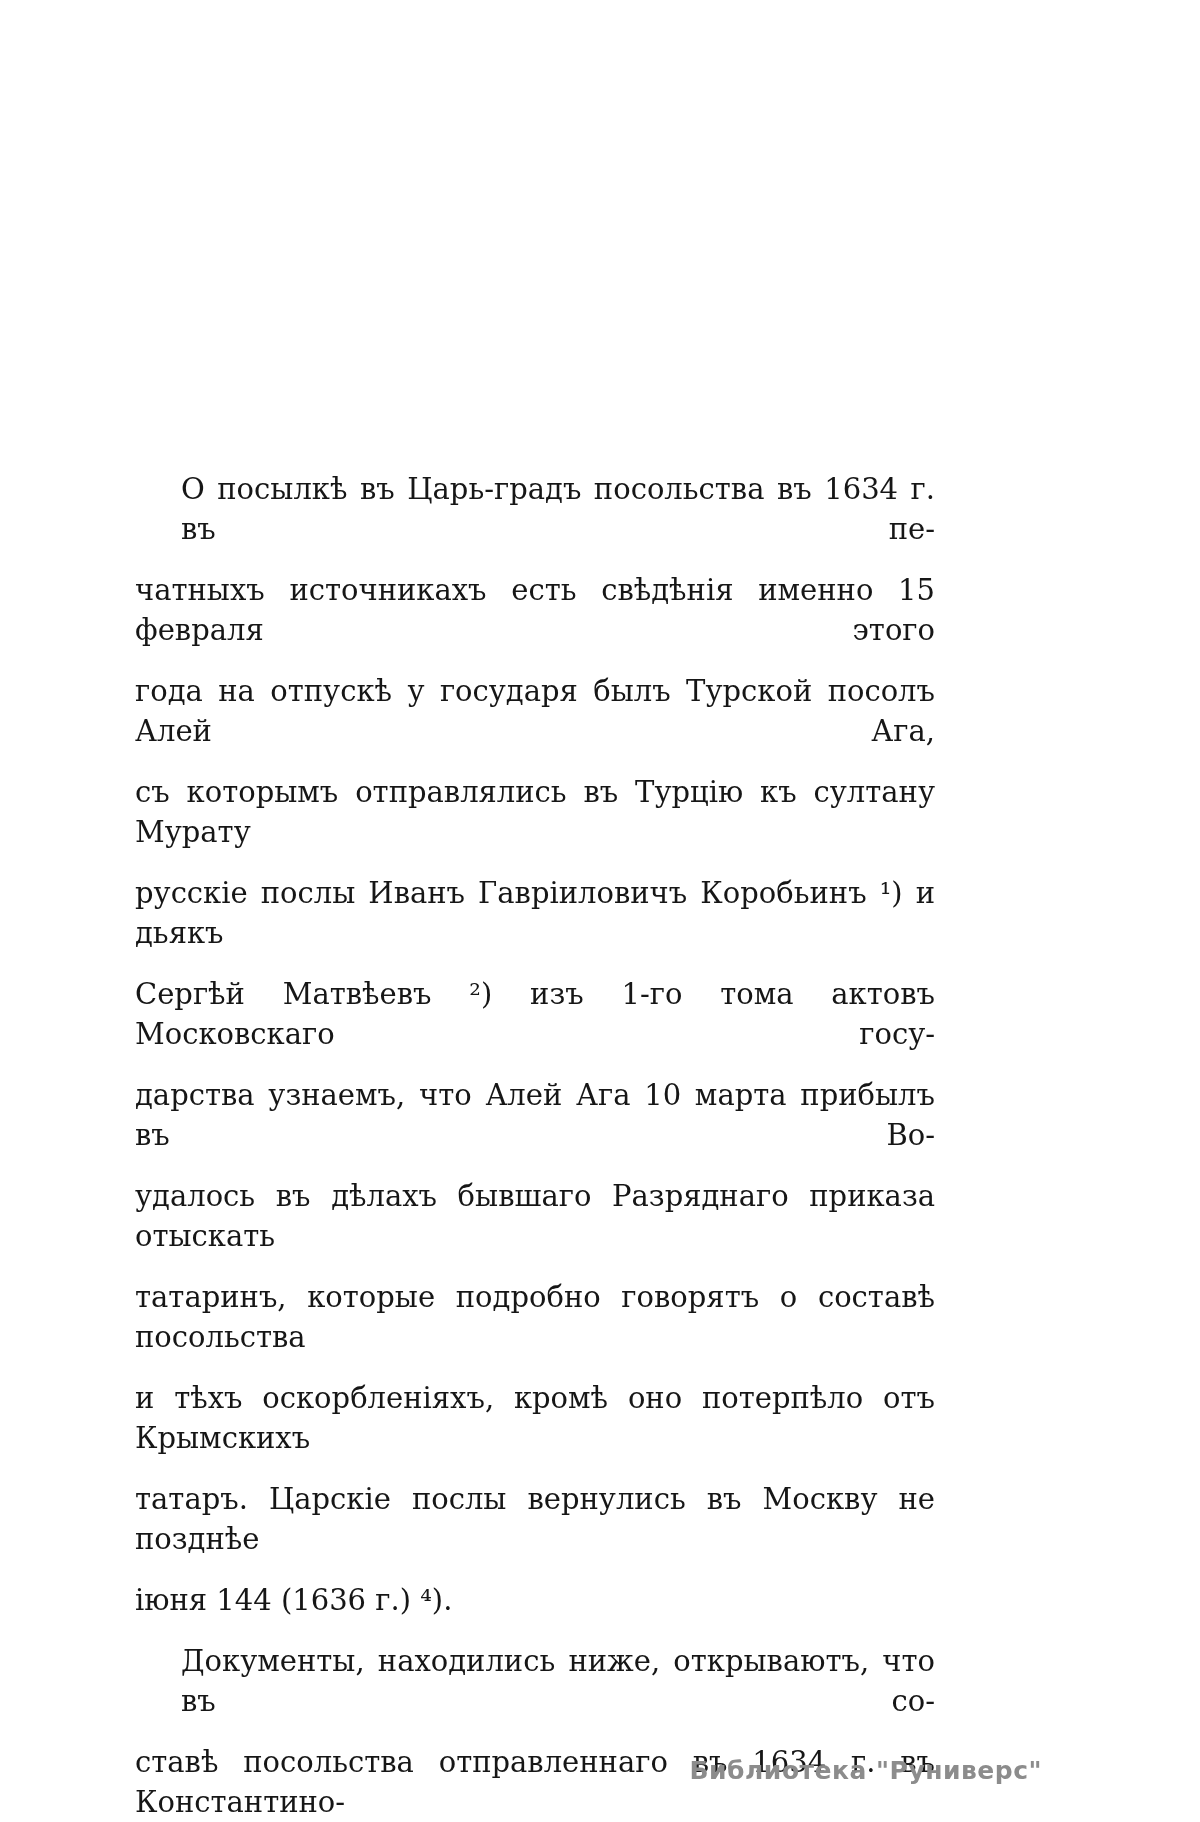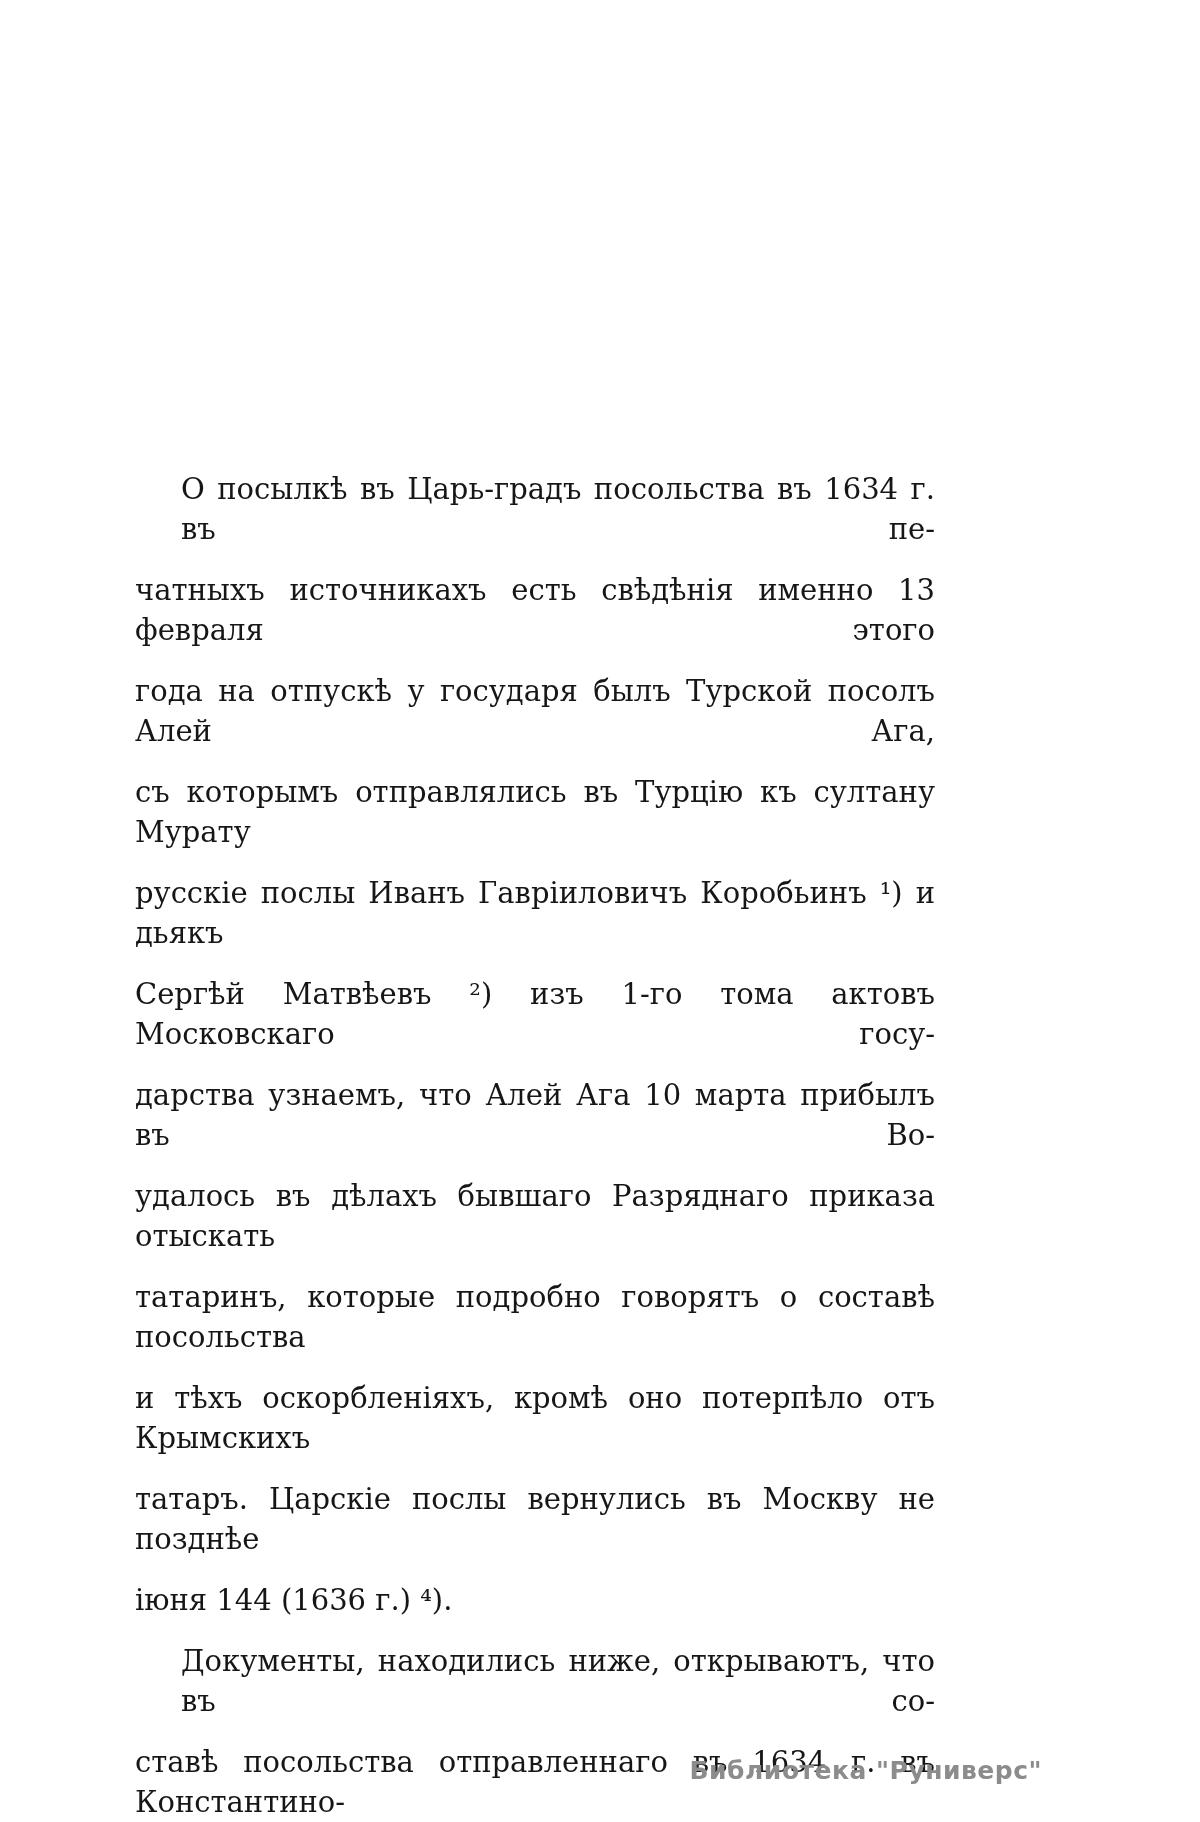--- a/index.html
+++ b/index.html
@@ -44,21 +44,21 @@
 </head>
 <body>
 
 <div class="page">
 
   <div class="text-block">
 
     <div class="body-text">
       <div class="paragraph">
           <div class="line fi">О посылкѣ въ Царь-градъ посольства въ 1634 г. въ пе-</div>
-          <div class="line j">чатныхъ источникахъ есть свѣдѣнія именно 13 февраля этого</div>
+          <div class="line j">чатныхъ источникахъ есть свѣдѣнія именно 15 февраля этого</div>
           <div class="line j">года на отпускѣ у государя былъ Турской посолъ Алей Ага,</div>
           <div class="line j">съ которымъ отправлялись въ Турцію къ султану Мурату</div>
           <div class="line j">русскіе послы Иванъ Гавріиловичъ Коробьинъ ¹) и дьякъ</div>
           <div class="line j">Сергѣй Матвѣевъ ²) изъ 1-го тома актовъ Московскаго госу-</div>
           <div class="line j">дарства узнаемъ, что Алей Ага 10 марта прибылъ въ Во-</div>
           <div class="line j">удалось въ дѣлахъ бывшаго Разряднаго приказа отыскать</div>
           <div class="line j">татаринъ, которые подробно говорятъ о составѣ посольства</div>
           <div class="line j">и тѣхъ оскорбленіяхъ, кромѣ оно потерпѣло отъ Крымскихъ</div>
           <div class="line j">татаръ. Царскіе послы вернулись въ Москву не позднѣе</div>
           <div class="line end">іюня 144 (1636 г.) ⁴).</div>

